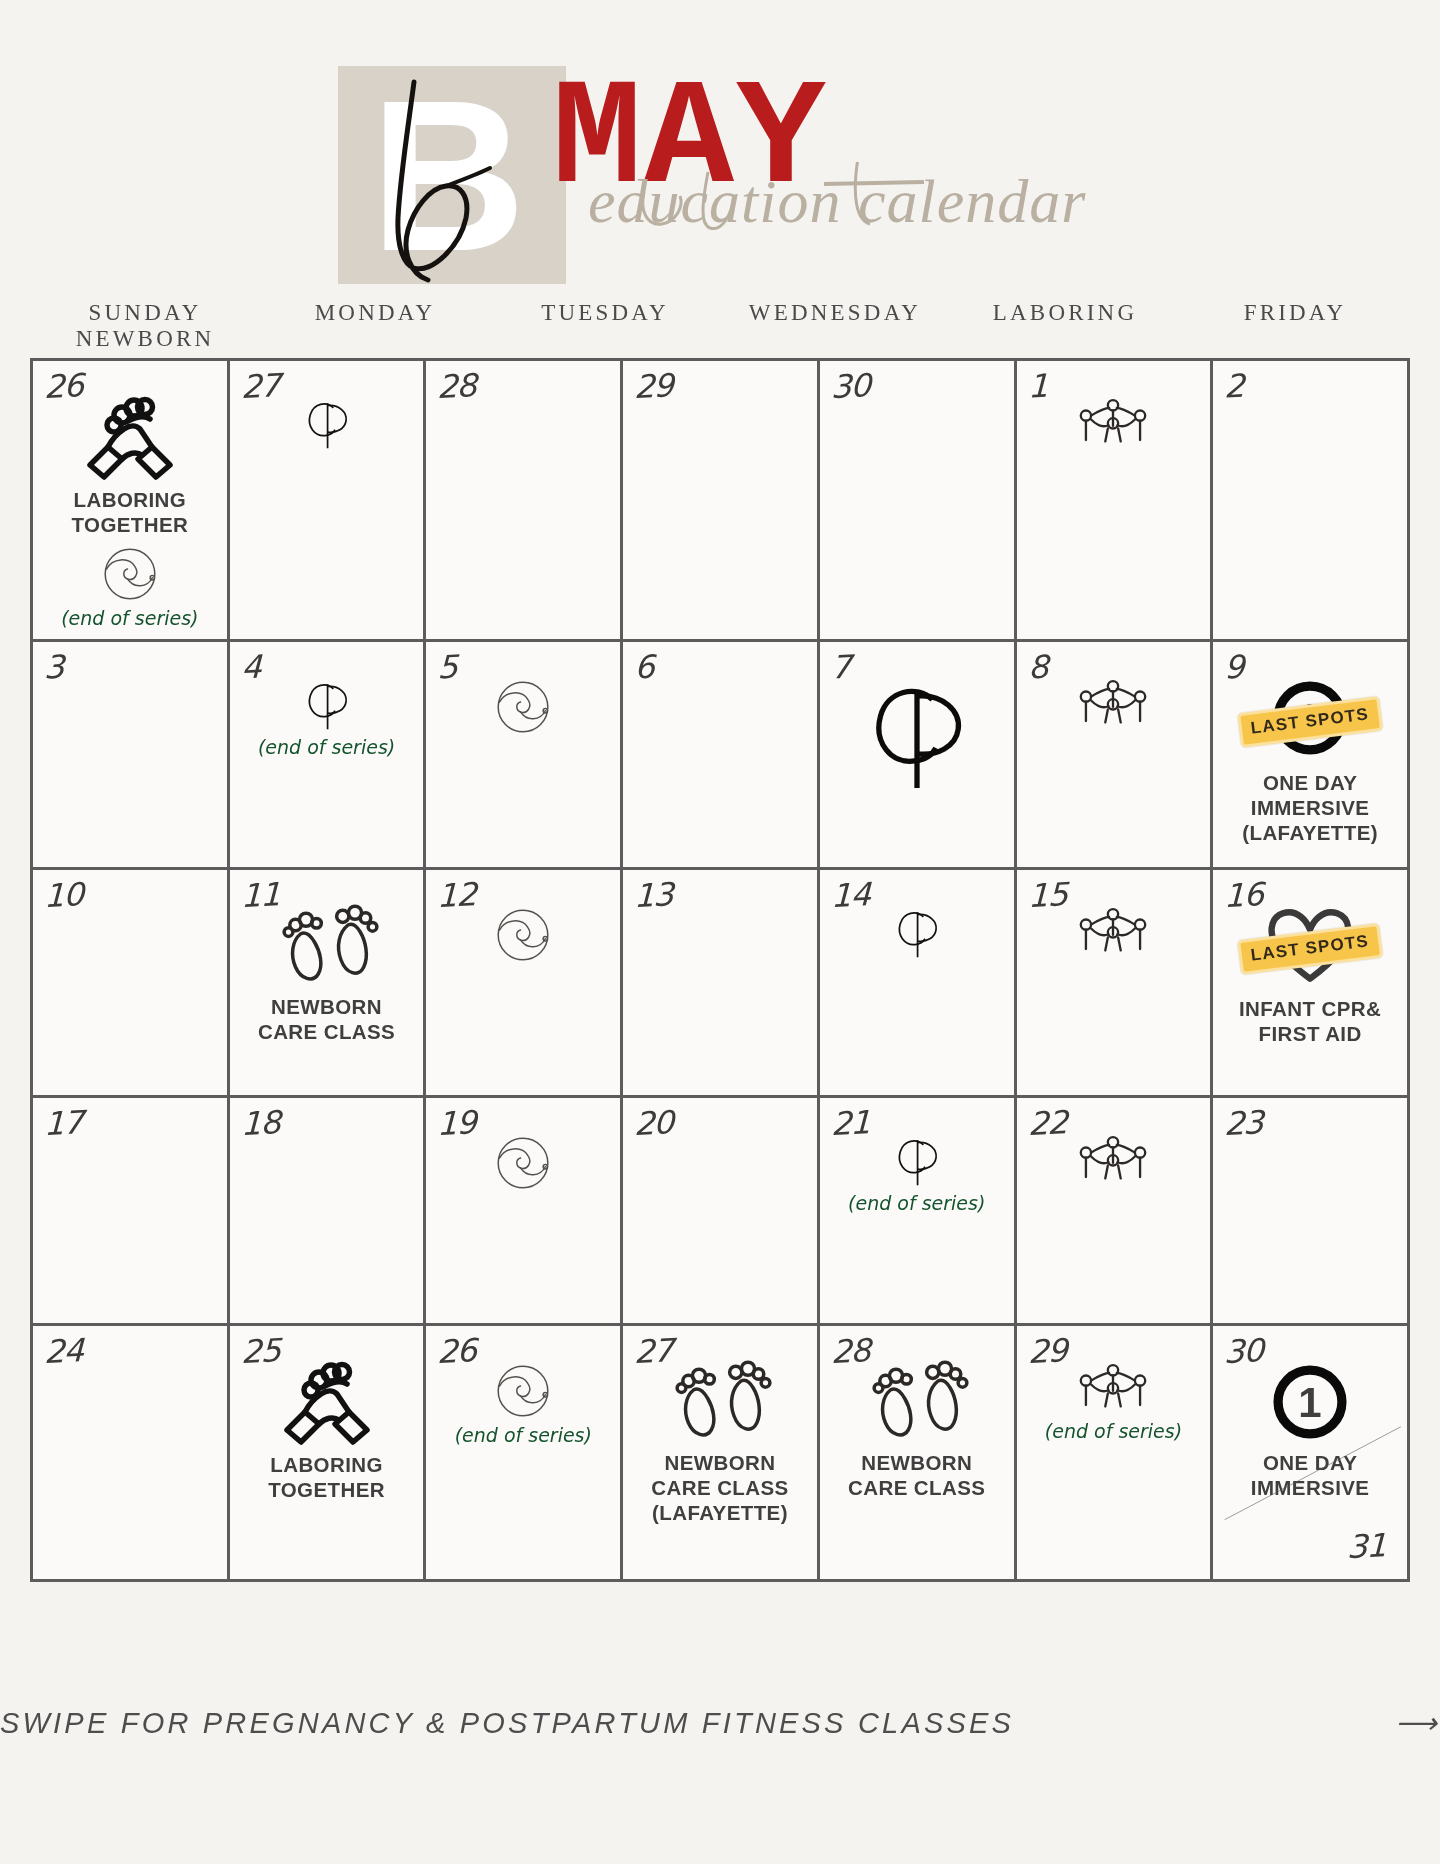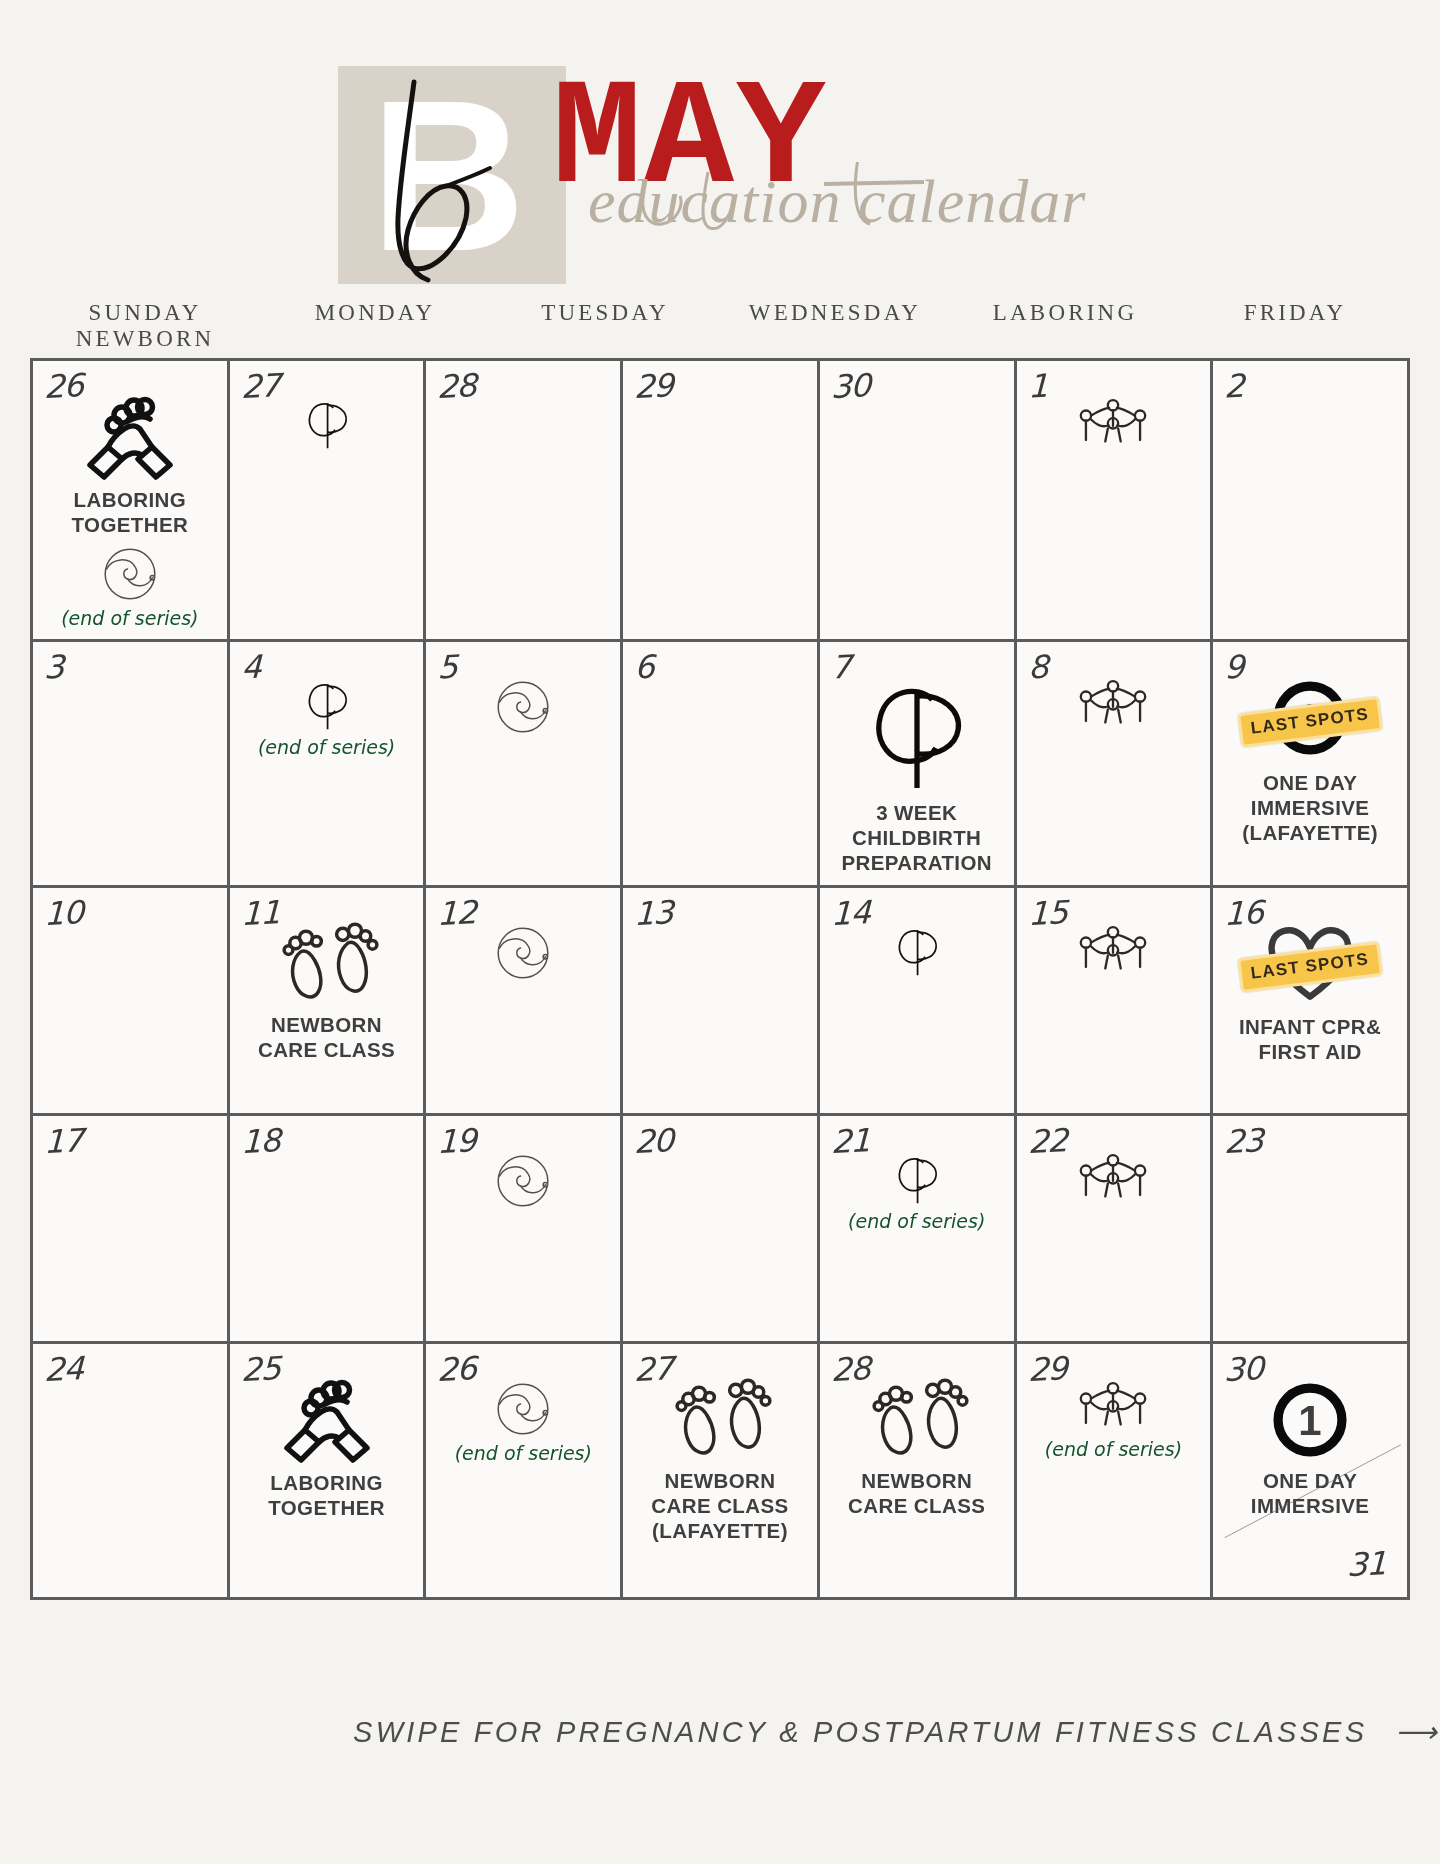--- a/index.html
+++ b/index.html
@@ -205,21 +205,21 @@
     position: absolute;
     left: 0; top: 0; right: 0; bottom: 0;
     pointer-events: none;
   }
 
   
   .footer {
     flex: 1 1 auto;
     display: flex;
     align-items: center;
-    justify-content: flex-end;
+    justify-content: space-between;
     gap: 28px;
   }
   .footer-text {
     font-family: "Liberation Sans", sans-serif;
     font-style: italic;
     font-size: 29px;
     letter-spacing: 3.2px;
     color: #4d4d4d;
   }
 </style>
@@ -398,23 +398,20 @@
           <div class="cell-body">
             <div class="icon-row">
               <svg width="106" height="118" viewBox="0 0 90 100">
         <g fill="none" stroke="#0d0b0a">
           <path d="M58 20 C45 7, 20 12, 14 34 C8 56, 23 75, 43 72 C52 71, 58 67, 61 61" stroke-width="4.5"></path>
           <path d="M45 12 L45 95" stroke-width="4.5"></path>
           <path d="M45 17 C67 15, 82 30, 80 45 C78 60, 62 68, 45 66" stroke-width="4.5"></path>
         </g>
               </svg>
             </div>
-            <div class="evt-label">3 WEEK
-CHILDBIRTH
-PREPARATION</div>
           </div>
         </div>
         <div class="cell">
           <div class="daynum">8</div>
           <div class="cell-body">
             <div class="icon-row">
               <svg width="78" height="58" viewBox="0 0 120 90">
         <g fill="none" stroke="#2b2826" stroke-width="3.6" stroke-linecap="round">
           <circle cx="60" cy="16" r="8"></circle>
           <circle cx="18" cy="32" r="8"></circle>

